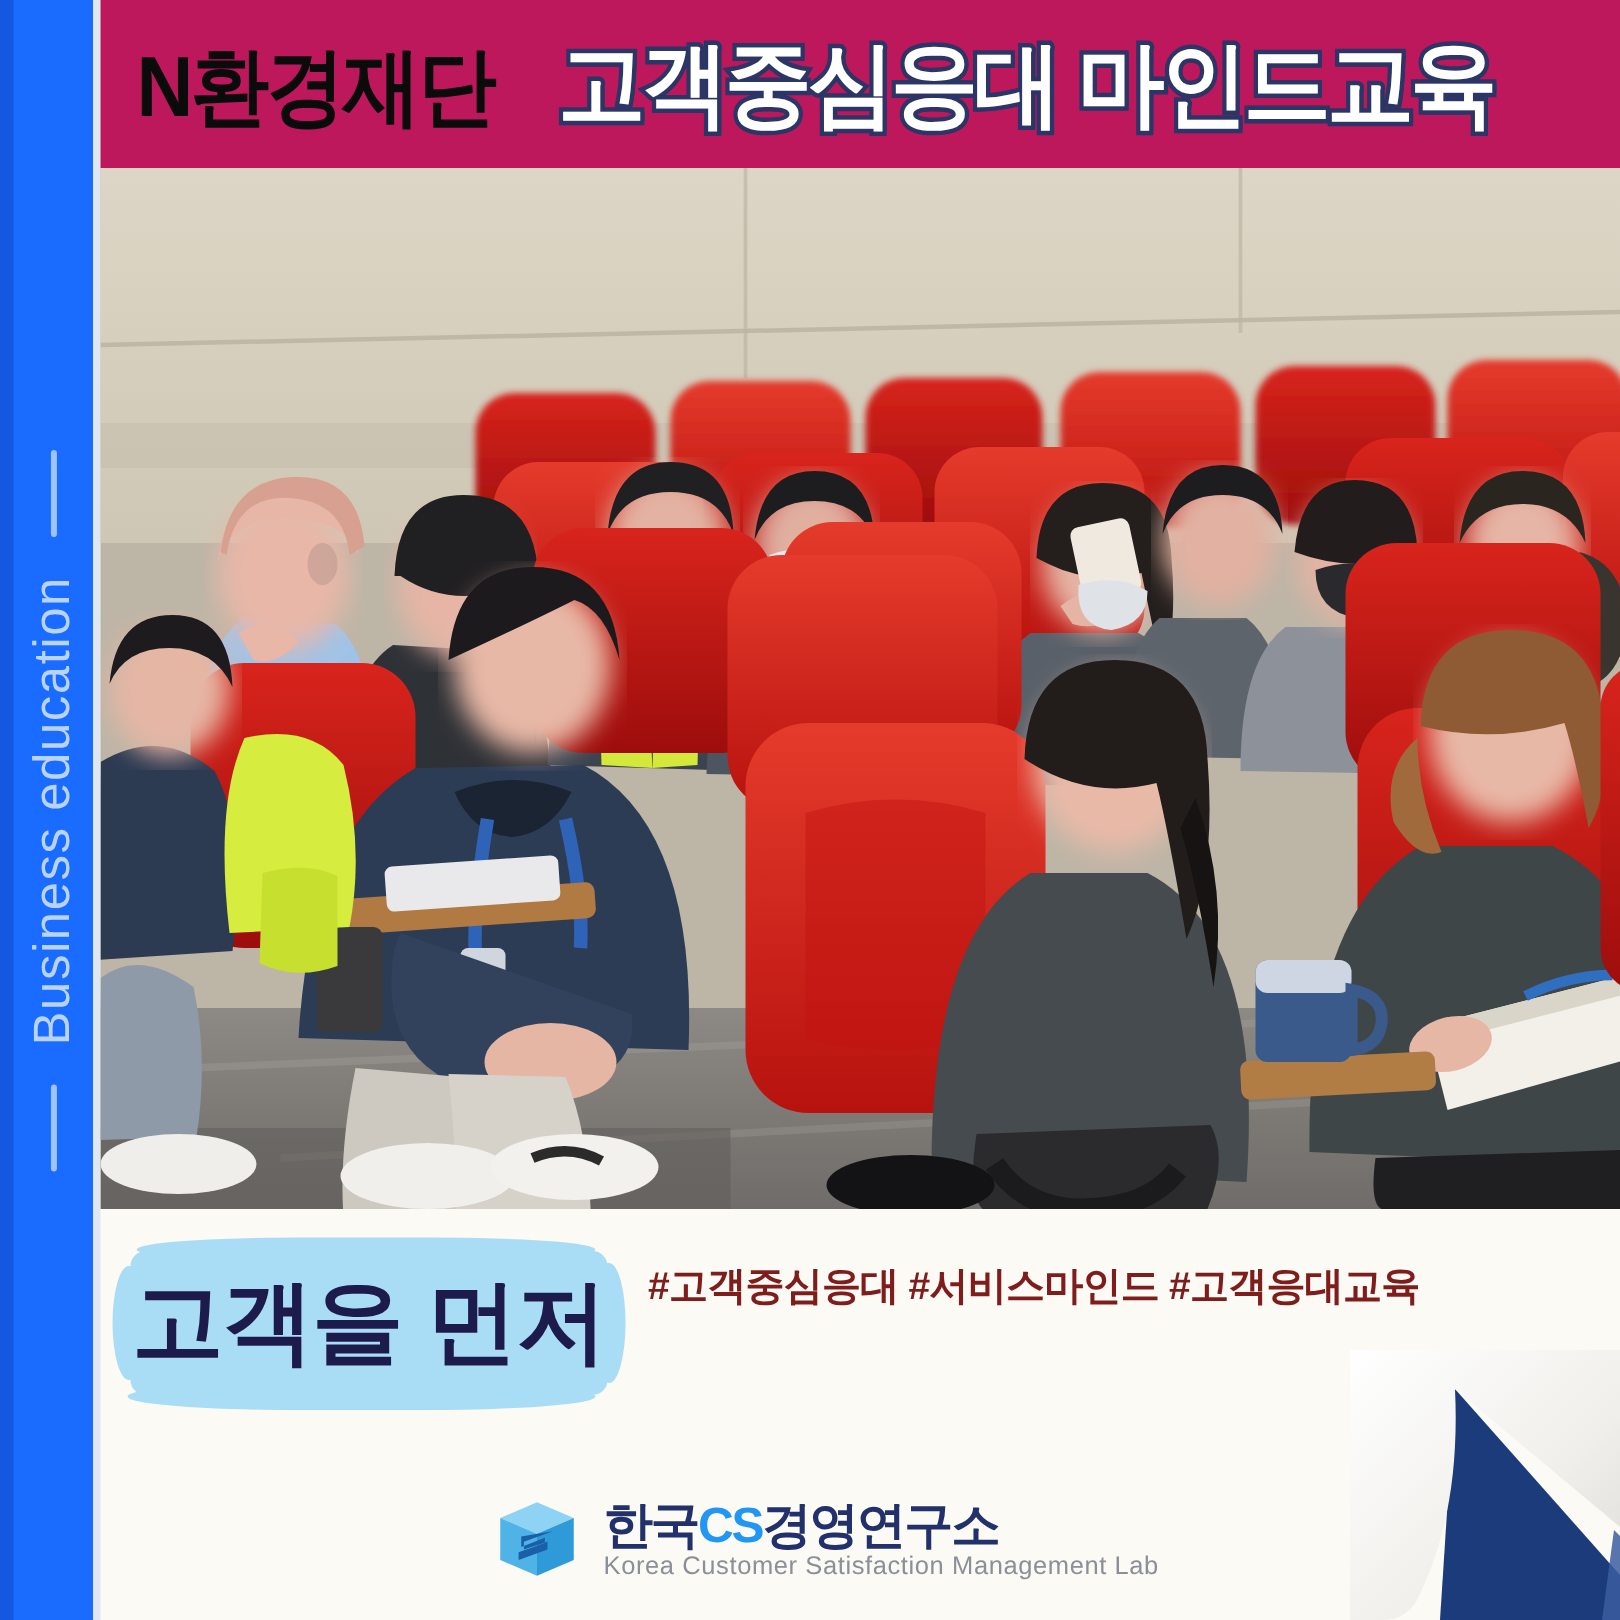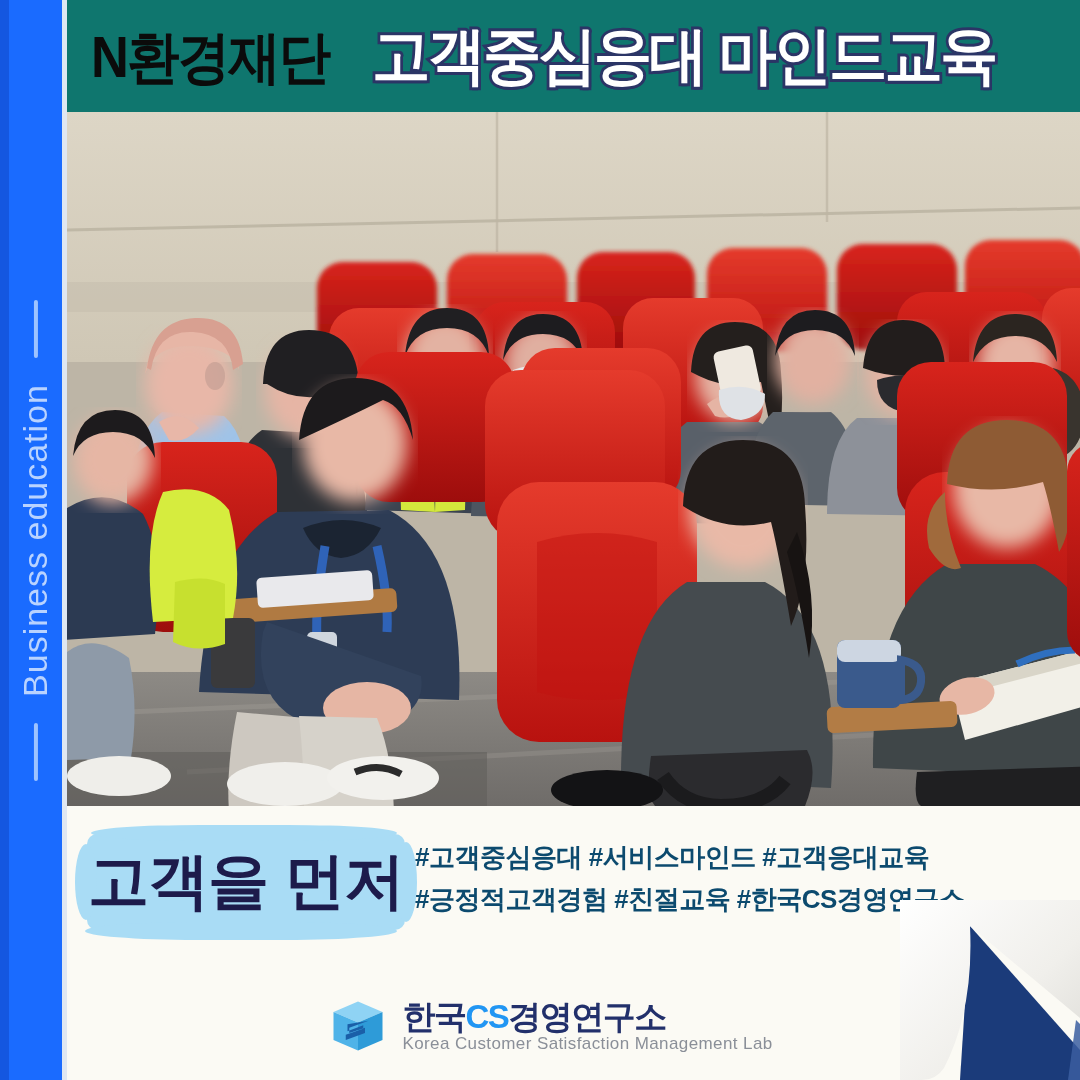--- a/index.html
+++ b/index.html
@@ -43,21 +43,21 @@
     display:inline-block;width:58px;height:4px;background:#9ec3ff;border-radius:2px;
   }
   #rail-sep{
     position:absolute;left:62px;top:0;width:5px;height:1080px;
     background:#dfe7f2;
   }
 
   
   #header{
     position:absolute;left:67px;top:0;width:1013px;height:112px;
-    background:#0f766e;
+    background:#be185d;
     display:flex;align-items:center;
   }
   #title-wrap{
     display:flex;align-items:baseline;gap:22px;
     margin-left:24px;
   }
   #title-brand{
     font-size:57px;
     font-weight:900;
     color:#0b0b0b;
@@ -114,22 +114,22 @@
     position:absolute;left:308px;top:8px;width:22px;height:80px;
     background:#a9dcf5;border-radius:50%;
   }
   #highlight-text{
     position:absolute;left:20px;top:28px;width:318px;height:96px;
     display:flex;align-items:center;justify-content:center;
     color:#1d1b4b;font-size:61px;font-weight:900;letter-spacing:-1px;
     z-index:3;
   }
   #tags{
-    position:absolute;left:348px;top:30px;width:600px;
-    color:#0c4a6e;
+    position:absolute;left:365px;top:30px;width:600px;
+    color:#7f1d1d;
   }
   .tag-line{
     font-size:26px;font-weight:700;line-height:42px;letter-spacing:-0.5px;
     white-space:nowrap;
   }
 
   
   #footer{
     position:absolute;left:67px;top:998px;width:1013px;height:114px;
     display:flex;align-items:flex-start;justify-content:center;
@@ -394,21 +394,20 @@
   </div>
 
   <div id="caption">
     <div id="highlight-box">
       <span id="highlight-extra"></span>
       <span id="highlight-extra2"></span>
     </div>
     <div id="highlight-text">고객을 먼저</div>
     <div id="tags">
       <div class="tag-line">#고객중심응대 #서비스마인드 #고객응대교육</div>
-      <div class="tag-line">#긍정적고객경험 #친절교육 #한국CS경영연구소</div>
     </div>
   </div>
 
   <div id="footer">
     <div id="logo">
       <svg id="logo-mark" viewBox="0 0 64 64">
         <polygon points="32,4 60,16 32,28 4,16" fill="#8fd3f4"></polygon>
         <polygon points="4,16 32,28 32,60 4,48" fill="#4fb3e8"></polygon>
         <polygon points="60,16 32,28 32,60 60,48" fill="#2e9bd8"></polygon>
         <path d="M44 26 L22 34 L22 40 L40 34 L40 40 L18 48 L18 42 L38 35 L38 31 L20 38 L20 30 Z" fill="#1a5fa8"></path>

